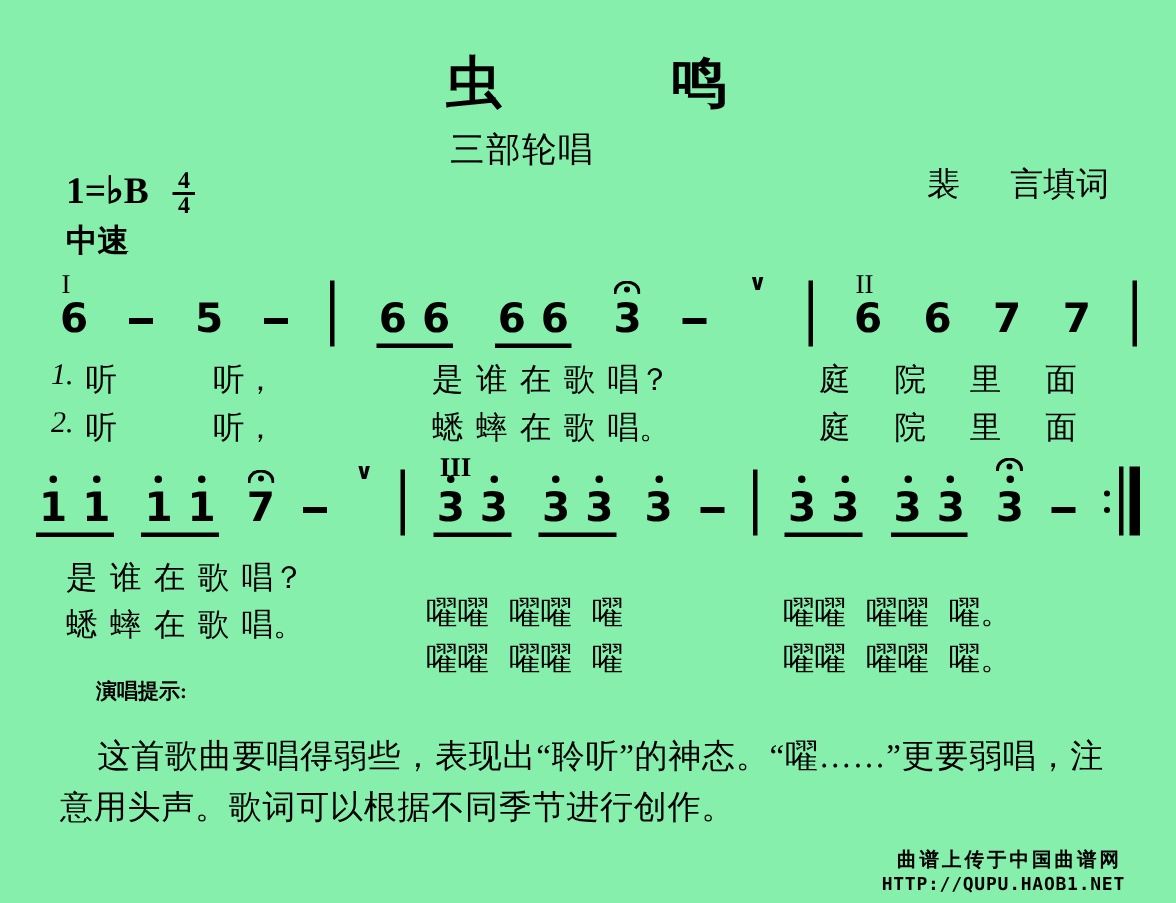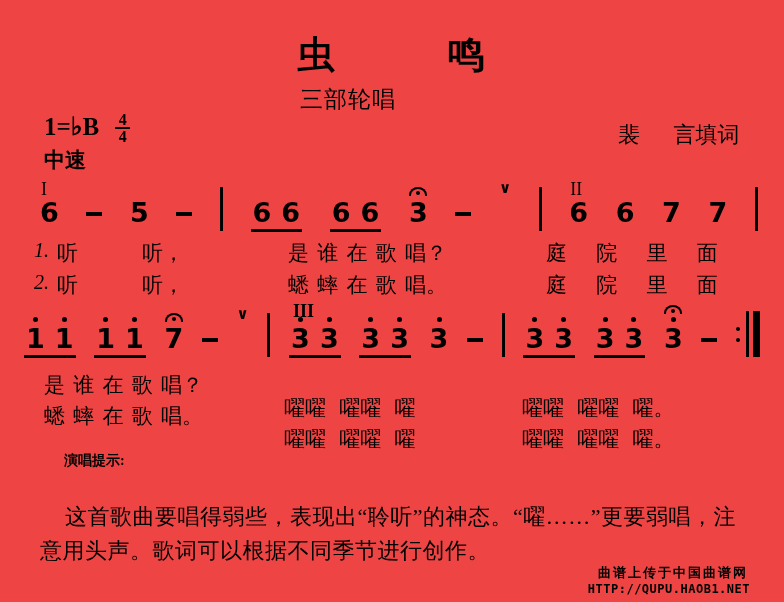--- a/index.html
+++ b/index.html
@@ -1,34 +1,34 @@
 <!DOCTYPE html>
 <html><head>
 <meta charset="utf-8">
 <style>
   html,body{margin:0;padding:0;background:#e8e8e8;}
-  #page{position:relative;width:784px;height:602px;background:#ef4444;overflow:hidden;
+  #page{position:relative;width:784px;height:602px;background:#86efac;overflow:hidden;
         font-family:"Liberation Serif","DejaVu Serif",serif;color:#000;}
 
   
   #title{position:absolute;top:30px;left:0;width:784px;text-align:center;
          font-size:37px;font-weight:700;word-spacing:100px;letter-spacing:2px;}
   #subtitle{position:absolute;top:84px;left:0;width:696px;text-align:center;
             font-size:23px;letter-spacing:1px;}
   #keyblock{position:absolute;top:112px;left:44px;font-weight:700;font-size:25px;
             font-family:"Liberation Serif",serif;}
   .ts{display:inline-block;text-align:center;vertical-align:-7px;margin-left:16px;
       font-size:16px;font-weight:700;line-height:13px;}
   .ts span{display:block;}
   .ts-bar{display:block;width:15px;height:2px;background:#000;margin:1px auto;}
   #tempo{position:absolute;top:146px;left:44px;font-size:21px;font-weight:700;
          font-family:"Liberation Sans","DejaVu Sans",sans-serif;}
   #credits{position:absolute;top:98px;left:618px;font-size:22px;line-height:1;}
   #credit-tune{word-spacing:8px;}
-  #credit-lyr{word-spacing:28px;margin-top:26px;}
+  #credit-lyr{word-spacing:28px;margin-top:14px;}
 
   
   .score-line{position:absolute;display:flex;justify-content:space-between;
               align-items:flex-end;height:46px;}
   #line1{left:40px;top:180px;width:718px;}
   #line2{left:24px;top:306px;width:736px;}
   .tok{display:inline-flex;flex-direction:column;align-items:center;
        justify-content:flex-end;position:relative;}
   .num{font:700 27px "DejaVu Sans","Liberation Sans",sans-serif;line-height:1;}
   .beam{flex-direction:row;align-items:flex-end;gap:10px;border-bottom:3px solid #000;
@@ -53,21 +53,21 @@
 
   
   .lyr-row{position:absolute;left:0;width:784px;height:28px;font-size:21px;}
   .lyr{position:absolute;white-space:pre;}
   .vnum{font-style:italic;font-size:20px;}
   .sp3{word-spacing:3px;} .sp8{word-spacing:8px;margin-top:23px;} .sp24{word-spacing:24px;}
 
   
   #note-head{position:absolute;top:452px;left:64px;font-size:14px;font-weight:700;}
   #note-body{position:absolute;top:487px;left:40px;width:714px;font-size:22px;
-             line-height:34px;text-indent:25px;letter-spacing:0.5px;margin-top:13px;}
+             line-height:34px;text-indent:25px;letter-spacing:0.5px;}
 
   
   #wm1{position:absolute;top:564px;right:36px;font-size:13px;font-weight:700;
        letter-spacing:2px;font-family:"Liberation Sans","DejaVu Sans",sans-serif;}
   #wm2{position:absolute;top:582px;right:34px;font-size:12px;font-weight:700;
        letter-spacing:0.5px;font-family:"DejaVu Sans Mono","Liberation Mono",monospace;}
 </style>
 </head>
 <body>
 

